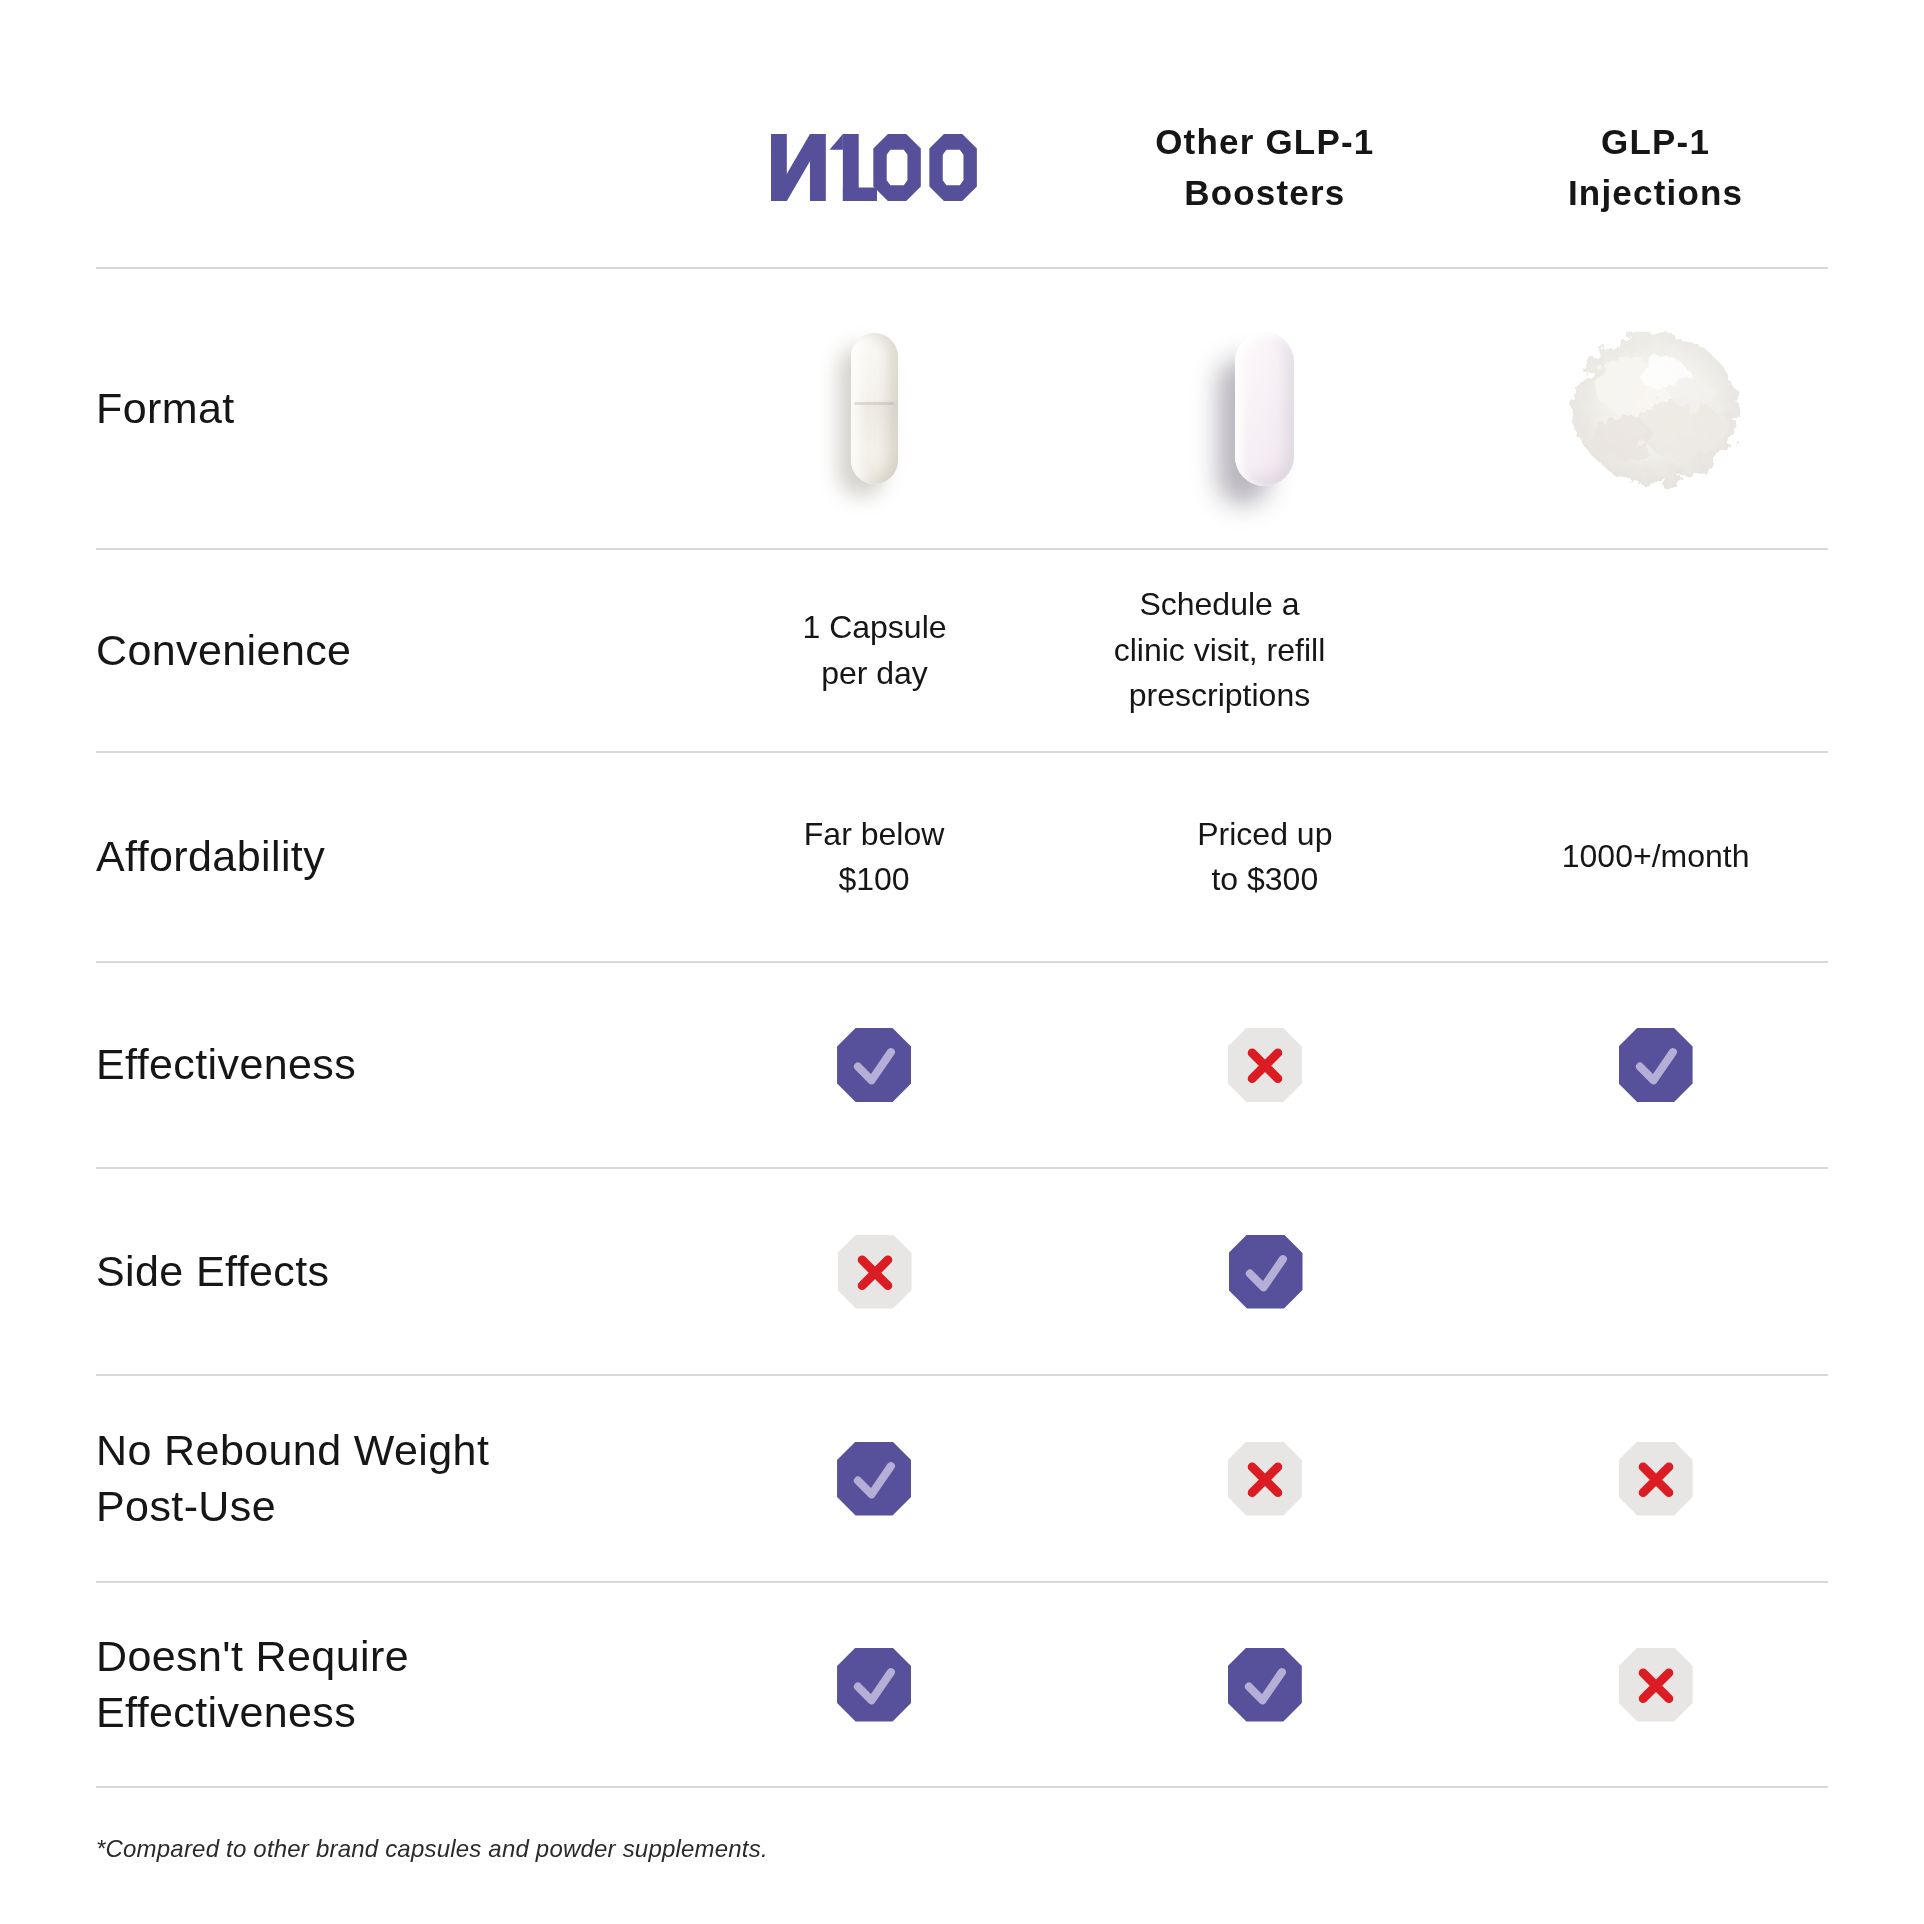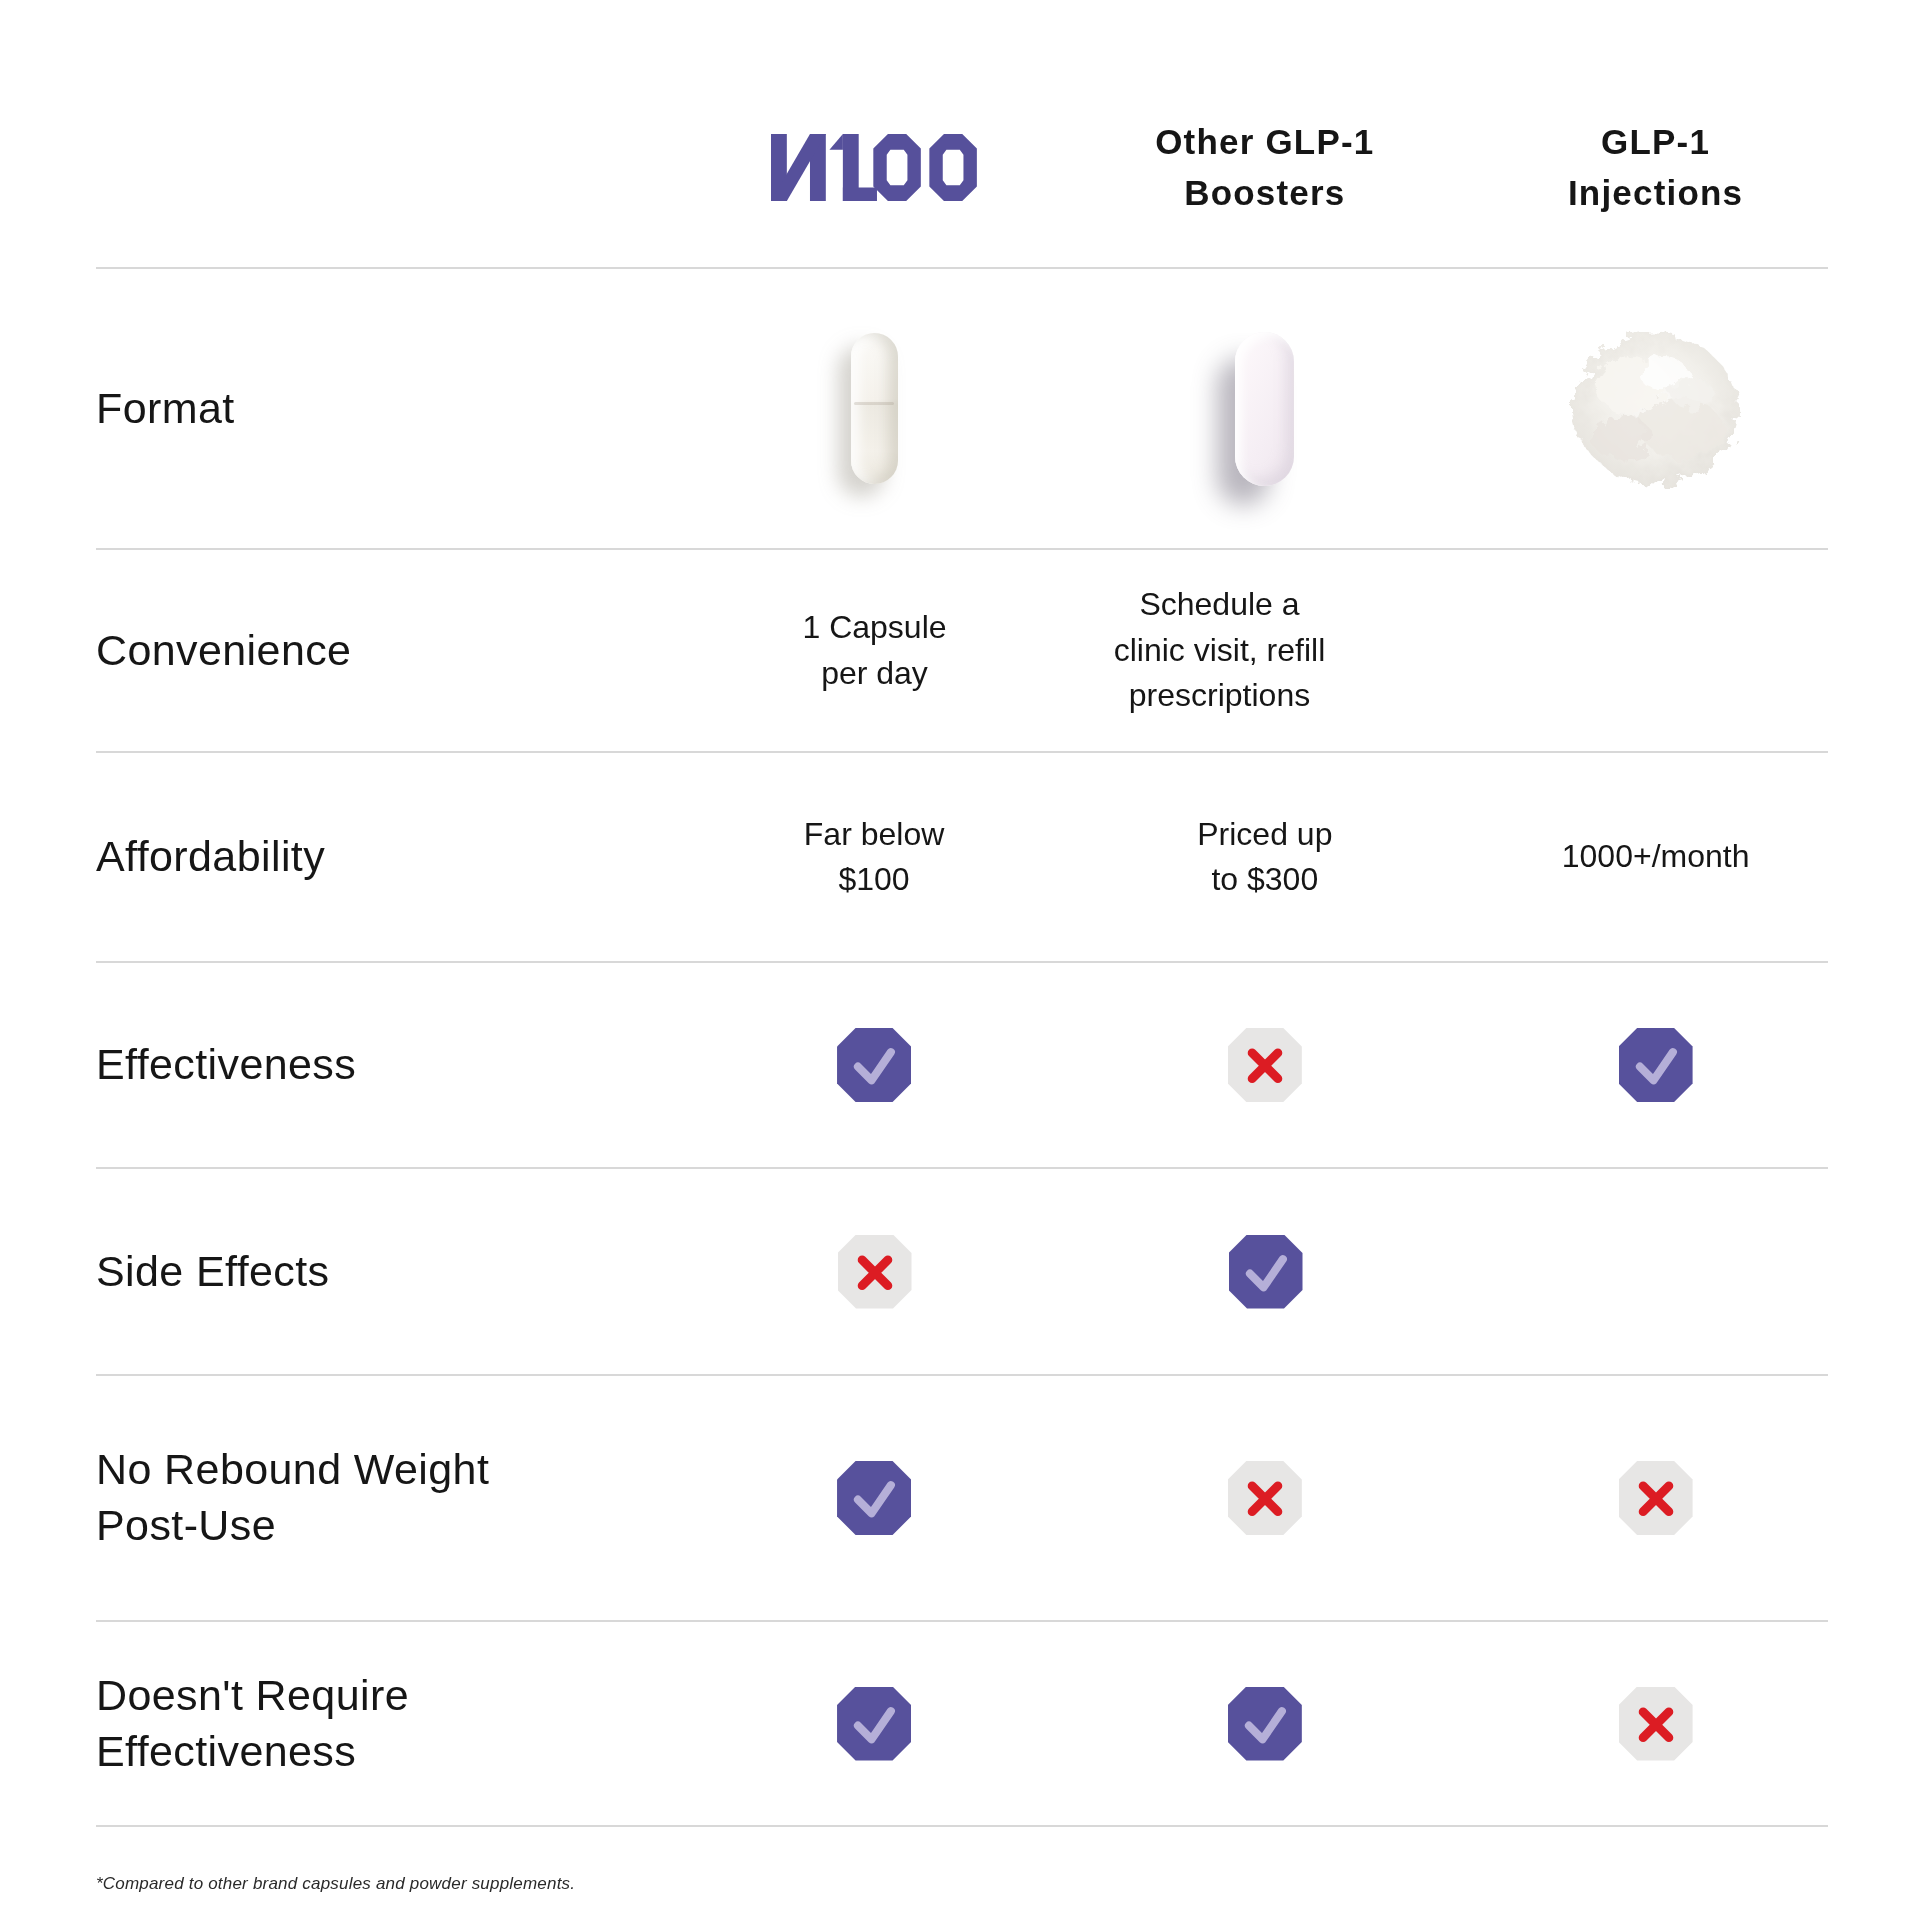--- a/index.html
+++ b/index.html
@@ -21,21 +21,21 @@
     align-items: center;
     box-sizing: border-box;
     border-bottom: 2.4px solid #D8D8D8;
   }
   .r-header        { height: 269px; padding-top: 68px; }
   .r-format        { height: 281px; }
   .r-convenience   { height: 203px; }
   .r-affordability { height: 210px; }
   .r-effectiveness { height: 206px; }
   .r-side-effects  { height: 207px; }
-  .r-rebound       { height: 246px; }
+  .r-rebound       { height: 207px; }
   .r-prescriptions { height: 205px; }
 
   .cell { display: flex; align-items: center; justify-content: center; }
   .label {
     width: 606px;
     justify-content: flex-start;
     font-size: 43px;
     line-height: 1.3;
     white-space: pre-line;
     letter-spacing: 0.4px;
@@ -96,21 +96,21 @@
     box-shadow:
       inset 6.4px 4.8px 9.6px rgba(255,255,255,0.95),
       inset -8px -6.4px 13px rgba(195,185,200,0.35),
       -21px 22.5px 24px -3.2px rgba(100,94,110,0.45);
   }
   .powder-svg { display: block; }
 
   .footer-note {
     margin: 0 96px;
     padding-top: 47px;
-    font-size: 17px;
+    font-size: 24px;
     font-style: italic;
     color: #2A2A2A;
     letter-spacing: 0.2px;
   }
 </style>
 </head>
 <body>
 
 <div class="table">
 

